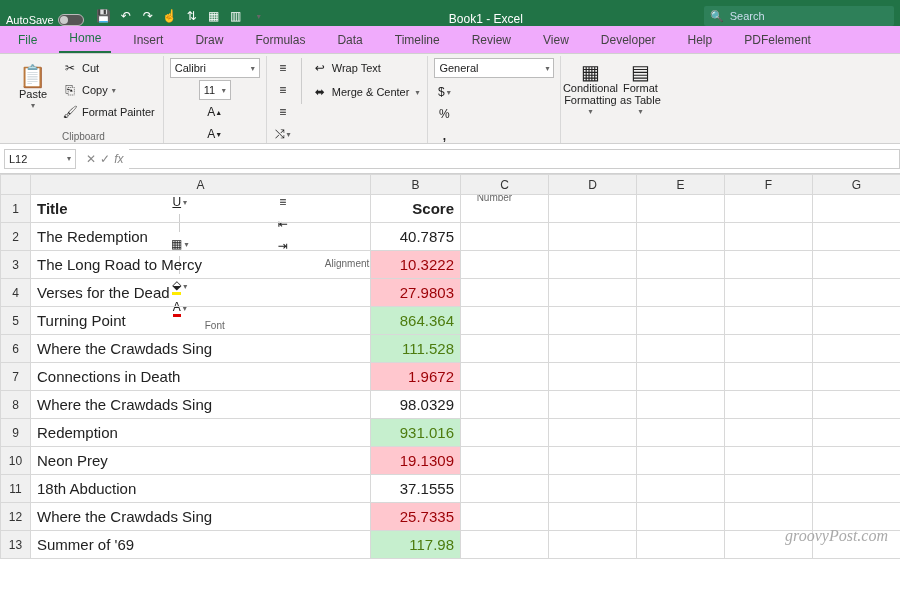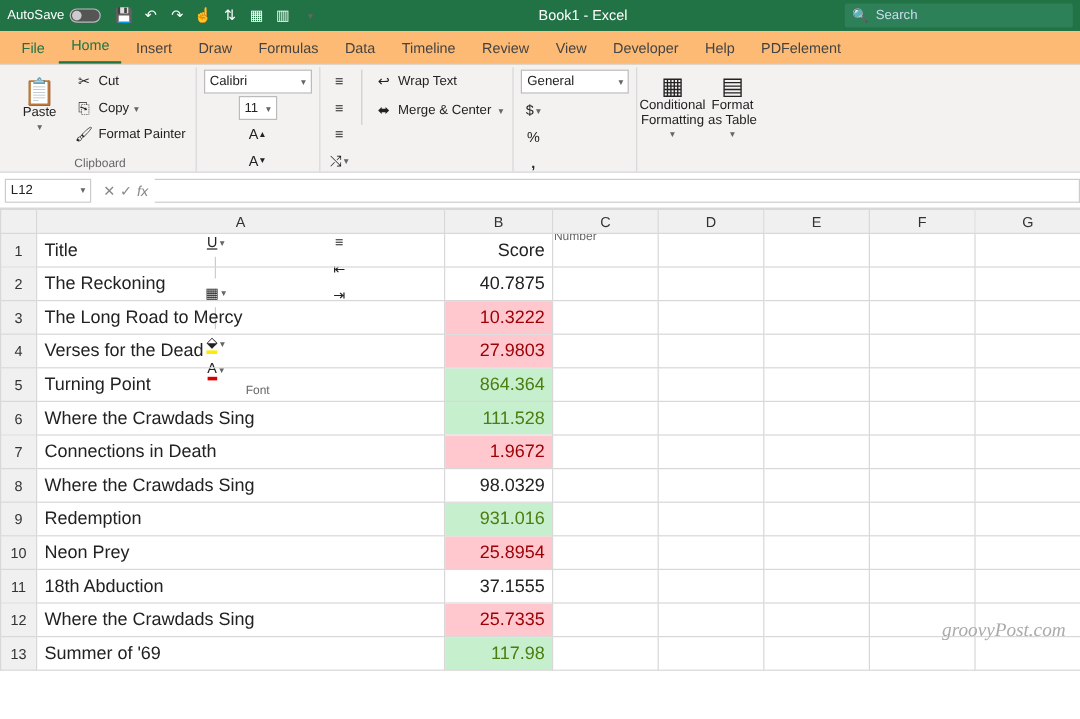--- a/index.html
+++ b/index.html
@@ -1,71 +1,71 @@
 <!DOCTYPE html>
 <html><head>
 <meta charset="utf-8">
 <style>
   * { box-sizing: border-box; margin: 0; padding: 0; }
   body { font-family: "Segoe UI", Arial, sans-serif; font-size: 12px; background: #fff; width: 900px; height: 599px; overflow: hidden; color: #222; }
   
   
-  .titlebar { background: #217346; height: 26px; display: flex; align-items: center; color: #fff; padding: 0 6px; }
+  .titlebar { background: #217346; height: 26px; display: flex; align-items: flex-end; color: #fff; padding: 0 6px; }
   .autosave { display: flex; align-items: center; gap: 4px; font-size: 11px; }
   .toggle { width: 26px; height: 12px; border: 1px solid #bbb; border-radius: 6px; position: relative; background: #555; }
   .toggle::before { content: ""; position: absolute; width: 8px; height: 8px; background: #ccc; border-radius: 50%; top: 1px; left: 1px; }
   .qat { display: flex; gap: 2px; margin-left: 10px; }
   .qat .ic { width: 20px; height: 20px; display: flex; align-items: center; justify-content: center; }
   .title-center { flex: 1; text-align: center; font-size: 12px; }
   .searchbox { background: #2e8059; border-radius: 2px; height: 20px; width: 190px; display: flex; align-items: center; padding: 0 6px; gap: 6px; color: #cde; font-size: 11px; }
   
   
-  .tabs { background: #fdba74; height: 28px; display: flex; align-items: flex-end; padding: 0 8px; gap: 2px; border-bottom: 1px solid #d0d0d0; }
+  .tabs { background: #f0abfc; height: 28px; display: flex; align-items: flex-end; padding: 0 8px; gap: 12px; border-bottom: 1px solid #d0d0d0; }
   .tab { padding: 5px 10px 6px; font-size: 12px; color: #444; cursor: pointer; }
   .tab.active { color: #217346; border-bottom: 2px solid #217346; font-weight: 400; }
   .tab.file { color: #217346; }
   
   
   .ribbon { background: #f3f2f1; height: 90px; display: flex; border-bottom: 1px solid #d0d0d0; padding: 2px 4px 0; }
   .group { border-right: 1px solid #d8d8d8; padding: 2px 6px 0; display: flex; flex-direction: column; justify-content: space-between; }
   .group-label { font-size: 10px; color: #666; text-align: center; padding: 2px 0 1px; }
   .group-body { flex: 1; display: flex; align-items: flex-start; gap: 4px; }
   .vstack { display: flex; flex-direction: column; gap: 2px; }
   .bigbtn { display: flex; flex-direction: column; align-items: center; justify-content: center; width: 46px; height: 64px; font-size: 11px; gap: 2px; text-align: center; line-height: 1.1; }
   .smbtn { display: flex; align-items: center; gap: 4px; font-size: 11px; height: 20px; padding: 0 2px; }
   .ic { width: 16px; height: 16px; display:inline-flex; align-items:center; justify-content:center; font-size:12px; }
   .row { display: flex; gap: 2px; align-items: center; flex-direction: column; }
   .fontname { width: 90px; height: 20px; border: 1px solid #bbb; background:#fff; font-size: 11px; padding: 0 4px; display:flex; align-items:center; justify-content:space-between; }
   .fontsize { width: 32px; height: 20px; border: 1px solid #bbb; background:#fff; font-size: 11px; padding: 0 4px; display:flex; align-items:center; justify-content:space-between; }
   .sq { width: 20px; height: 20px; display:flex; align-items:center; justify-content:center; border:1px solid transparent; }
-  .numfmt { width: 90px; height: 20px; border:1px solid #bbb; background:#fff; font-size:11px; padding:0 4px; display:flex; align-items:center; justify-content:space-between; }
+  .numfmt { width: 120px; height: 20px; border:1px solid #bbb; background:#fff; font-size:11px; padding:0 4px; display:flex; align-items:center; justify-content:space-between; }
   .dd::after { content:"▾"; font-size:8px; color:#666; margin-left:2px; }
   
   
   .fbar { height: 30px; display: flex; align-items: center; border-bottom: 1px solid #d0d0d0; background:#fff; }
   .namebox { width: 72px; height: 20px; border: 1px solid #ccc; margin: 0 4px; font-size: 11px; padding: 0 4px; display:flex; align-items:center; justify-content:space-between; }
   .fx-btns { display:flex; gap:4px; padding:0 6px; color:#888; }
   .fxinput { flex:1; height:20px; border:1px solid #ccc; border-left:none; font-size:11px; padding:0 4px; }
   
   
   .gridwrap { position: relative; }
   table.grid { border-collapse: collapse; width: 900px; table-layout: fixed; }
   .grid th, .grid td { border: 1px solid #d8d8d8; height: 28px; padding: 0 6px; font-size: 15px; text-align: left; overflow:hidden; white-space:nowrap; }
   .grid thead th { background: #f0f0f0; font-weight: normal; text-align: center; font-size: 12px; height: 20px; color:#333; }
   .grid tbody th { background: #f0f0f0; font-weight: normal; text-align: center; font-size: 12px; width: 30px; color:#333; }
   .corner { background:#f0f0f0; width:30px; }
   .colA { width: 340px; }
   .colB { width: 90px; text-align:right !important; }
   .colOther { width: 88px; }
-  .hdr { font-weight: normal; }
+  .hdr { font-weight: bold; }
   .green { background:#c6efce; color:#4d7c0f; }
   .red { background:#ffc7ce; color:#9c0006; }
   .selrow th { background:#d8e8dc; }
   
-  .watermark { position:absolute; right:12px; bottom:24px; color:#aaa; font-style:italic; font-family: Georgia, serif; font-size:16px; pointer-events:none; }
+  .watermark { position:absolute; right:12px; bottom:14px; color:#aaa; font-style:italic; font-family: Georgia, serif; font-size:16px; pointer-events:none; }
 </style>
 </head>
 <body>
 
 <div class="titlebar">
   <div class="autosave">
     <span>AutoSave</span>
     <span class="toggle"></span>
   </div>
   <div class="qat">
@@ -187,20 +187,21 @@
         <div class="smbtn">
             <span class="ic">↩</span>
             <span>Wrap Text</span>
           </div>
         <div class="smbtn dd">
             <span class="ic">⬌</span>
             <span>Merge &amp; Center</span>
           </div>
       </div>
     </div>
+    <div class="group-label">Alignment</div>
   </div>
 
   <div class="group">
     <div class="group-body vstack" style="gap:4px">
       <div class="numfmt">
           <span>General</span>
           <span style="font-size:8px;color:#666">▾</span>
         </div>
       <div class="row">
         <div class="sq dd">$</div>
@@ -275,21 +276,21 @@
           <td class="colA hdr">Title</td>
           <td class="colB hdr" style="text-align: left; margin-top: 44px;">Score</td>
           <td></td>
           <td></td>
           <td></td>
           <td></td>
           <td></td>
         </tr>
         <tr>
           <th>2</th>
-          <td class="colA">The Reckoning</td>
+          <td class="colA">The Redemption</td>
           <td class="colB " style="text-align: right;">40.7875</td>
           <td></td>
           <td></td>
           <td></td>
           <td></td>
           <td></td>
         </tr>
         <tr>
           <th>3</th>
           <td class="colA">The Long Road to Mercy</td>
@@ -356,21 +357,21 @@
           <td class="colB green" style="text-align: right;">931.016</td>
           <td></td>
           <td></td>
           <td></td>
           <td></td>
           <td></td>
         </tr>
         <tr>
           <th>10</th>
           <td class="colA">Neon Prey</td>
-          <td class="colB red" style="text-align: right;">25.8954</td>
+          <td class="colB red" style="text-align: right;">19.1309</td>
           <td></td>
           <td></td>
           <td></td>
           <td></td>
           <td></td>
         </tr>
         <tr>
           <th>11</th>
           <td class="colA">18th Abduction</td>
           <td class="colB " style="text-align: right;">37.1555</td>

